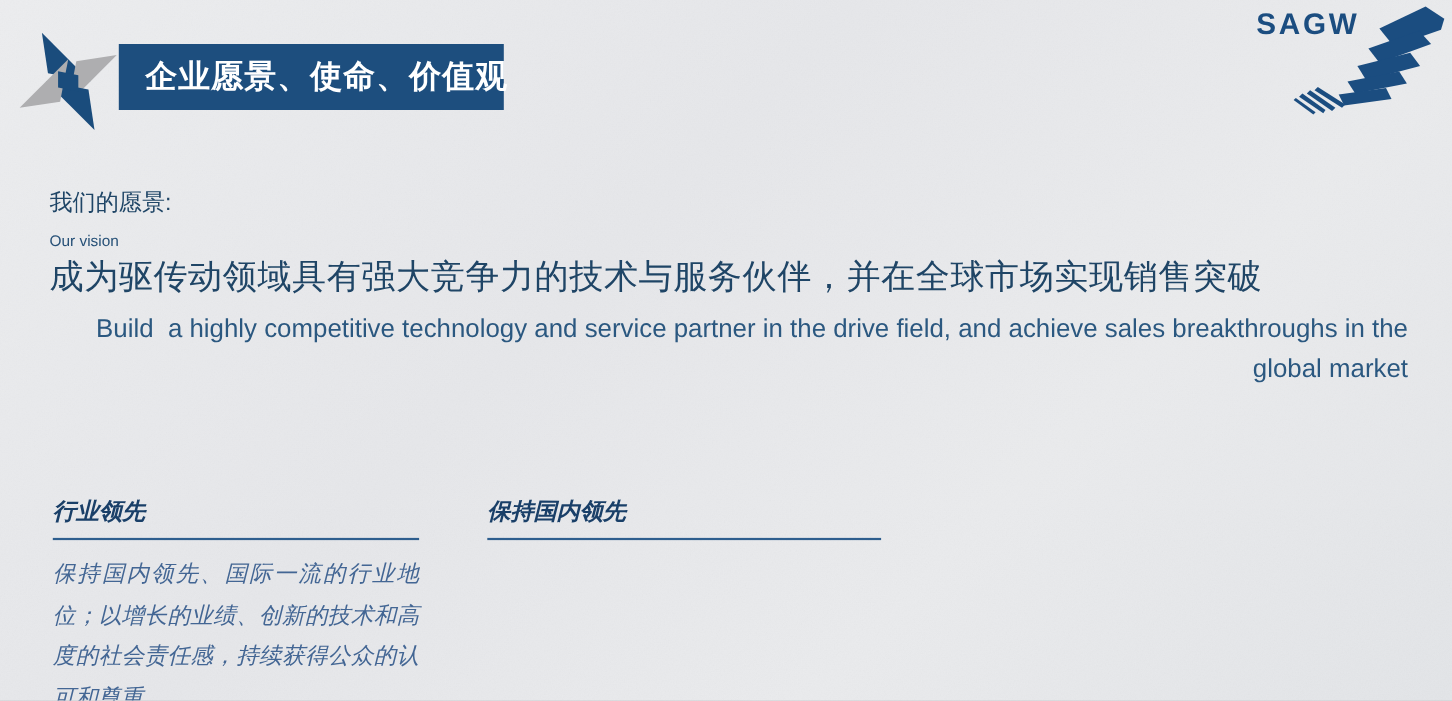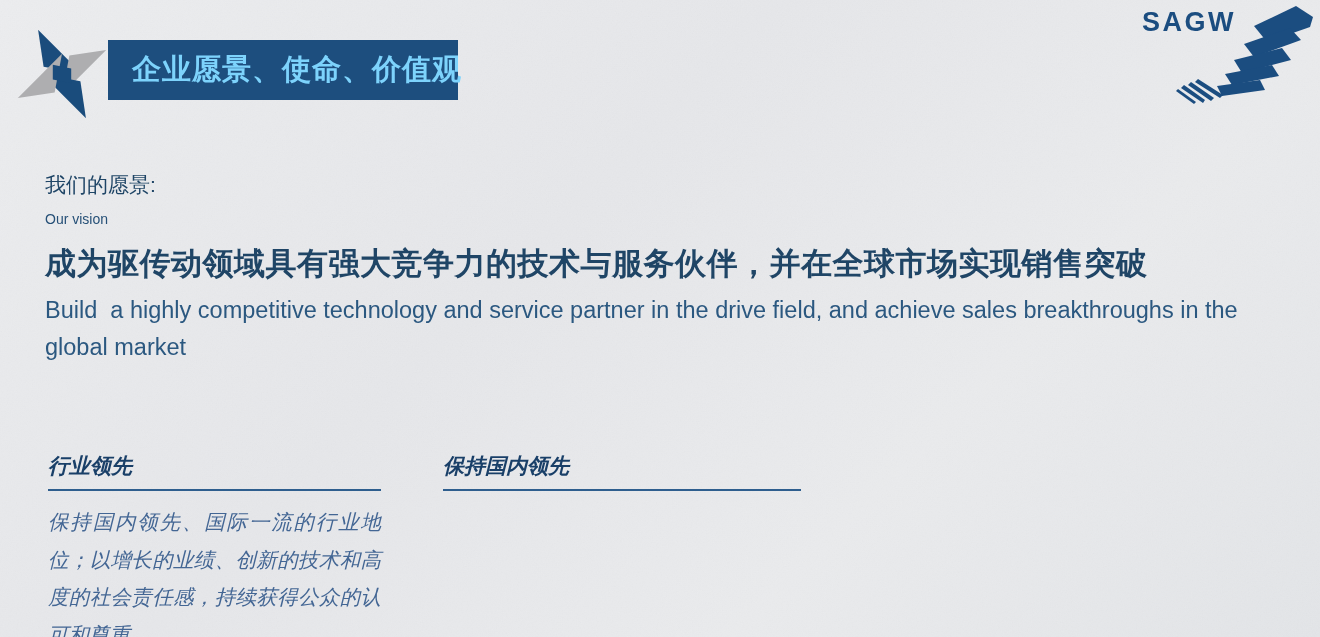--- a/index.html
+++ b/index.html
@@ -20,43 +20,43 @@
   
   .pinwheel{
     position:absolute;left:16px;top:22px;width:92px;height:104px;
   }
   .title-bar{
     position:absolute;left:108px;top:40px;width:350px;height:60px;
     display:flex;align-items:center;box-sizing:border-box;padding-left:24px;
     background:#1d4e7e;
   }
   .title-bar .title-text{
-    color:#7dd3fc;font-size:29px;font-weight:bold;letter-spacing:1px;
+    color:#ffffff;font-size:29px;font-weight:bold;letter-spacing:1px;
     white-space:nowrap;
   }
   .brand{
     position:absolute;right:2px;top:2px;width:212px;height:122px;
   }
   
   .vision{
     position:absolute;left:45px;top:172px;width:1240px;
   }
   .vision-label-zh{
     font-size:21px;font-weight:normal;color:#1f4566;line-height:26px;
   }
   .vision-label-en{
     font-size:14px;color:#265077;line-height:26px;margin-top:8px;
   }
   .vision-headline-zh{
-    font-size:31px;font-weight:bold;color:#1f4566;line-height:40px;
-    margin-top:12px;white-space:nowrap;letter-spacing:.5px;
+    font-size:31px;font-weight:normal;color:#1f4566;line-height:40px;
+    white-space:nowrap;letter-spacing:.5px;
   }
   .vision-headline-en{
     font-size:23.5px;color:#2b5880;line-height:37px;margin-top:8px;
-    width:1235px;white-space:pre-wrap;
+    width:1235px;white-space:pre-wrap;text-align:right;
   }
   
   .values{
     position:absolute;left:48px;top:452px;width:1244px;
     display:flex;
     font-style:italic;
   }
   .col{box-sizing:border-box;}
   .col-1{width:333px;margin-right:62px;}
   .col-2{width:437px;margin-right:50px;}

